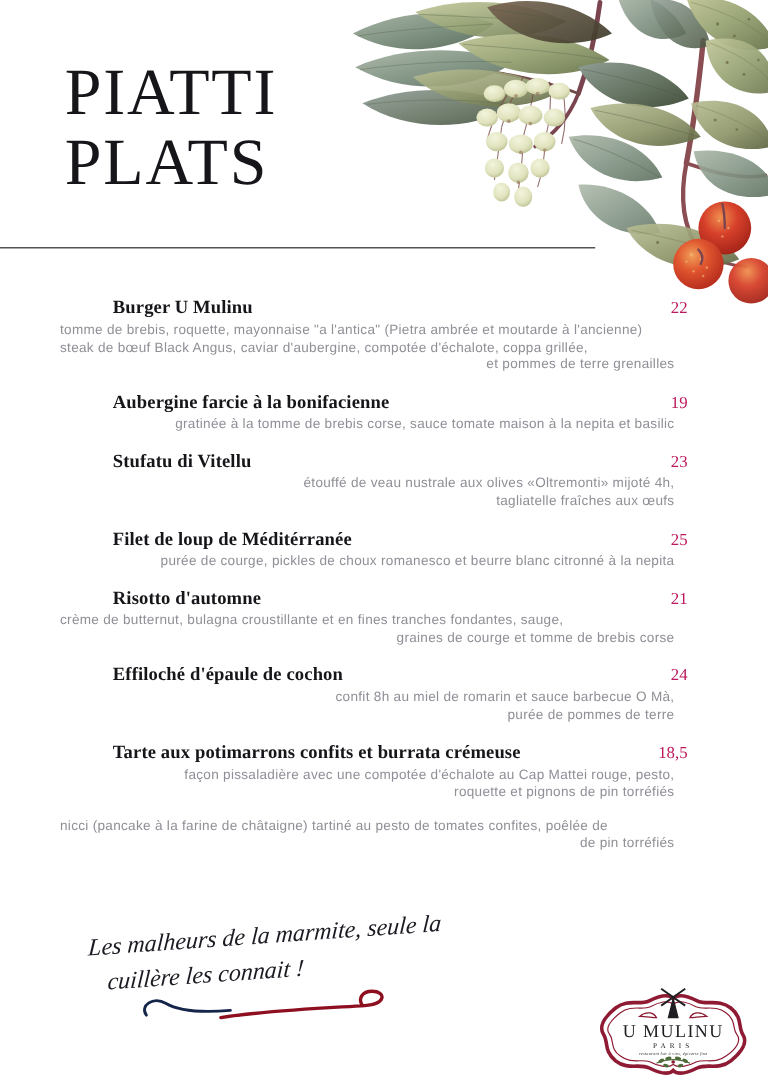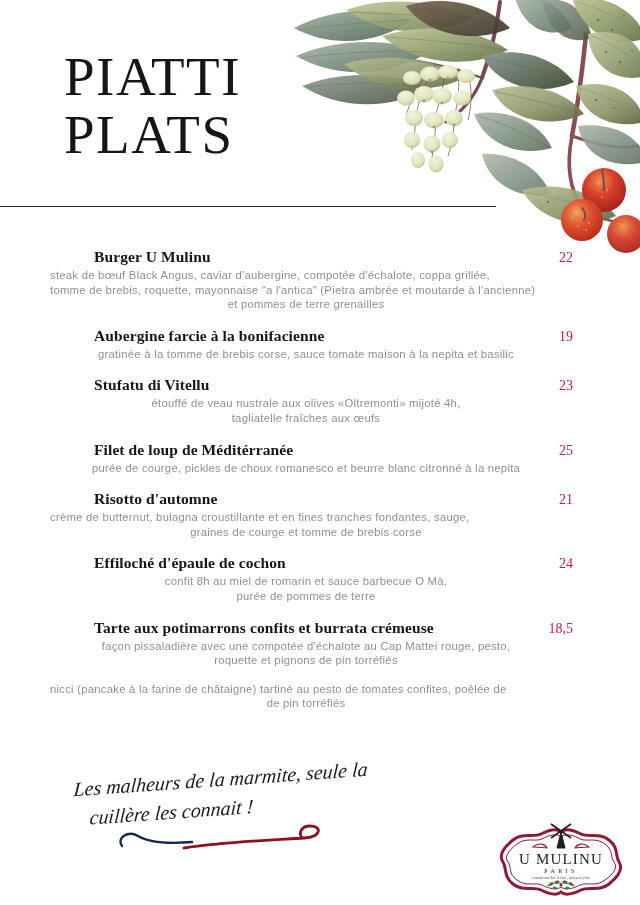--- a/index.html
+++ b/index.html
@@ -22,21 +22,21 @@
     top: -6px;
     left: 286px;
     width: 360px;
     height: 262px;
     pointer-events: none;
   }
 
   
   #menu-title {
     position: absolute;
-    left: 64px;
+    left: 54px;
     top: 48px;
     z-index: 3;
   }
   #menu-title .line {
     font-family: "Liberation Serif", "DejaVu Serif", serif;
     font-size: 55px;
     line-height: 58px;
     letter-spacing: 1.5px;
     color: #16161a;
     font-weight: 400;
@@ -90,21 +90,21 @@
   }
   .item-desc {
     font-family: "Liberation Sans", sans-serif;
     font-size: 11.3px;
     line-height: 14.6px;
     color: #8f8f97;
     letter-spacing: 0.25px;
     margin-top: 1px;
     width: 512px;
   }
-  .item-desc .lastline { text-align: center; }
+  .item-desc .lastline { text-align: right; }
 
   
   #quote-block {
     position: absolute;
     left: 72px;
     top: 762px;
     width: 330px;
     height: 112px;
     z-index: 4;
   }
@@ -306,22 +306,22 @@
 <div id="header-rule"></div>
 
 <div id="menu-list">
 
   <div class="menu-item">
     <div class="item-head">
       <span class="item-name">Burger U Mulinu</span>
       <span class="item-price">22</span>
     </div>
     <div class="item-desc">
+      <div class="justify">tomme de brebis, roquette, mayonnaise "a l'antica" (Pietra ambrée et moutarde à l'ancienne)</div>
       <div class="justify">steak de bœuf Black Angus, caviar d'aubergine, compotée d'échalote, coppa grillée,</div>
-      <div class="justify">tomme de brebis, roquette, mayonnaise "a l'antica" (Pietra ambrée et moutarde à l'ancienne)</div>
       <div class="lastline">et pommes de terre grenailles</div>
     </div>
   </div>
 
   <div class="menu-item">
     <div class="item-head">
       <span class="item-name">Aubergine farcie à la bonifacienne</span>
       <span class="item-price">19</span>
     </div>
     <div class="item-desc">

